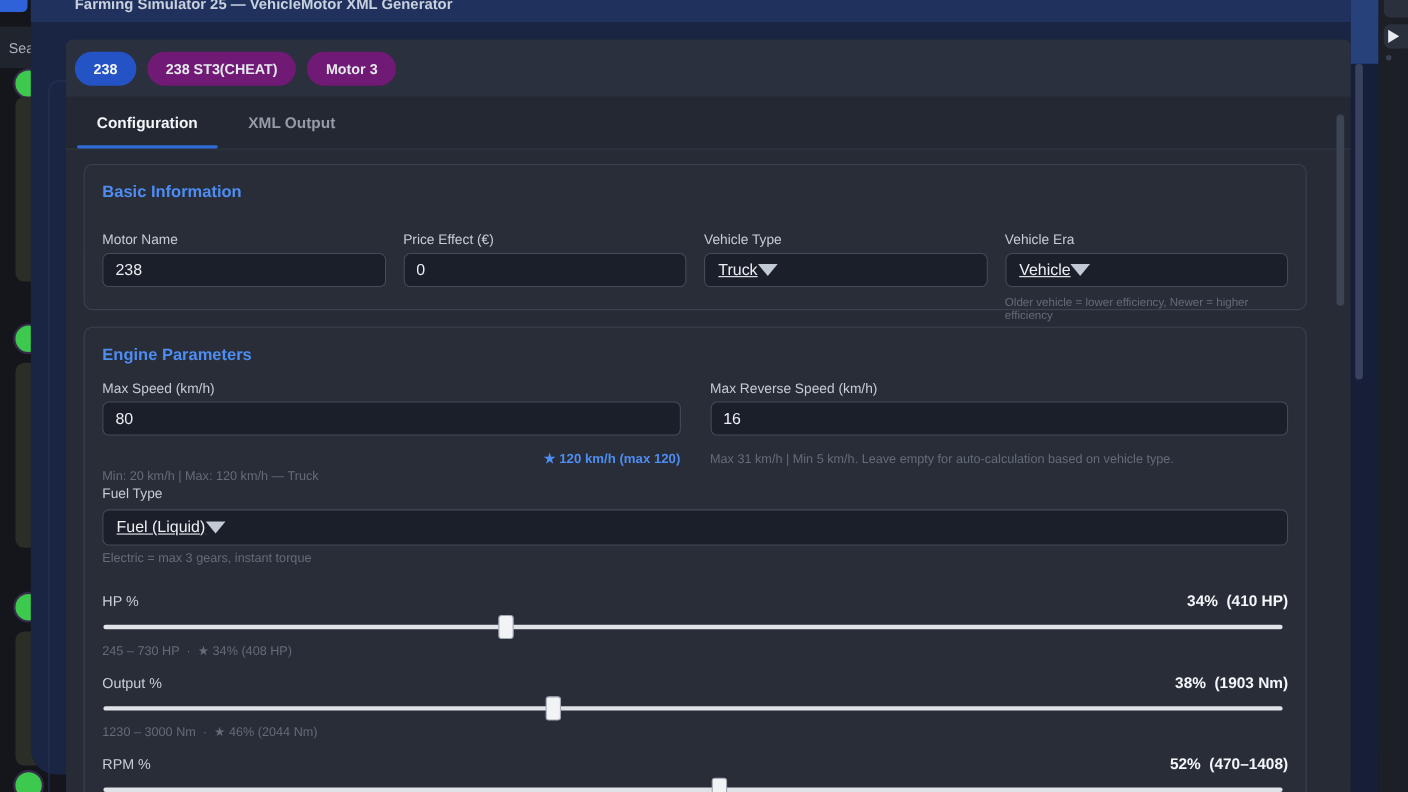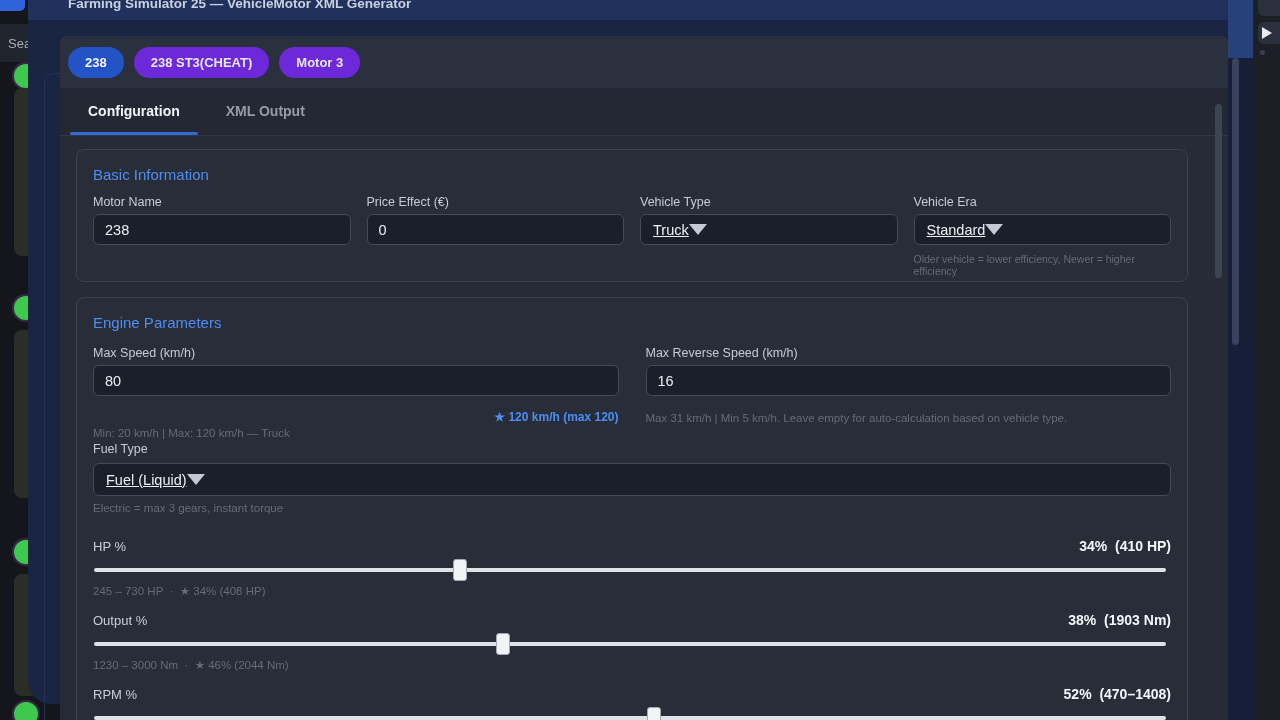--- a/index.html
+++ b/index.html
@@ -32,42 +32,42 @@
 
   
   .outer-scroll-strip { position:absolute; right:0; top:0; width:25px; height:720px; background:#161e38; }
   .outer-scroll-top-thumb { position:absolute; left:0; top:0; width:25px; height:58px; background:#27417a; }
   .outer-scroll-thin-thumb { position:absolute; left:4px; top:58px; width:7px; height:287px; background:#39425e; border-radius:4px; }
 
   
   .panel { position:absolute; left:32px; top:36px; width:1168px; height:700px; background:#262b36; border-radius:6px 6px 0 0; overflow:hidden; }
 
   .pills-row { position:absolute; left:0; top:0; width:100%; height:52px; background:#2a303d; display:flex; align-items:center; padding-left:8px; gap:10px; }
-  .pill { height:31px; line-height:31px; border-radius:16px; padding:0 17px; font-size:13px; font-weight:600; color:#e6e9ee; background:#6d28d9; cursor:default; }
+  .pill { height:31px; line-height:31px; border-radius:16px; padding:0 17px; font-size:13px; font-weight:600; color:#e6e9ee; background:#701a75; cursor:default; }
   .pill.active { background:#2353c4; color:#f4f6fa; }
 
   .view-tabs { position:absolute; left:0; top:52px; width:100%; height:48px; background:#232833; border-bottom:1px solid #313744; display:flex; }
   .view-tab { position:relative; margin-left:10px; padding:0 18px; line-height:47px; font-size:14px; font-weight:600; color:#959ca8; }
   .view-tab.active { color:#f3f5f8; font-weight:700; }
   .tab-underline { position:absolute; left:0; right:0; bottom:0; height:3px; background:#2e6bd4; border-radius:2px; }
 
   .content { position:absolute; left:0; top:100px; width:100%; height:620px; }
   .card { margin-left:16px; width:1112px; background:#282d38; border:1px solid #3a4150; border-radius:8px; padding:16px 16px 0 16px; }
   .card-basic { margin-top:13px; height:133px; }
   .card-engine { margin-top:15px; height:520px; }
-  .card-heading { font-size:15px; font-weight:normal; color:#4e8df2; }
+  .card-heading { font-size:15px; font-weight:bold; color:#4e8df2; }
 
   .field-label { font-size:12.5px; color:#c6cbd4; }
   .text-input { display:block; width:100%; height:31px; margin-top:5px; background:#1a1f29; border:1px solid #434a58; border-radius:6px;
     color:#eceef2; font-size:14.5px; padding:0 11px; font-family:inherit; outline:none; }
   .select { height:31px; margin-top:5px; background:#1a1f29; border:1px solid #434a58; border-radius:6px;
     display:flex; align-items:center; justify-content:flex-start; padding:0 12px; color:#eceef2; font-size:14.5px;text-decoration:underline; }
   .tri { width:0; height:0; border-left:9px solid transparent; border-right:9px solid transparent; border-top:11px solid #c2cad6; }
 
-  .grid4 { display:grid; grid-template-columns:repeat(4,1fr); column-gap:16px; margin-top:12px; }
+  .grid4 { display:grid; grid-template-columns:repeat(4,1fr); column-gap:16px; margin-top:28px; }
   .grid2 { display:grid; grid-template-columns:1fr 1fr; column-gap:27px; margin-top:15px; }
 
   .hint { font-size:11.5px; color:#646c79; }
   .hint-tiny { font-size:10.5px; color:#646c79; margin-top:8px; }
   .hint-blue { font-size:12px; font-weight:600; color:#4e8df2;text-align:right; }
 
   .mt3 { margin-top:3px; } .mt6 { margin-top:6px; } .mt7 { margin-top:7px; }
   .mt14 { margin-top:14px; } .mt16 { margin-top:16px; }
 
   .slider-block-first { margin-top:22px; }
@@ -149,21 +149,21 @@
             <div>
               <div class="field-label">Vehicle Type</div>
               <div class="select">
                 <span>Truck</span>
                 <span class="tri"></span>
               </div>
             </div>
             <div>
               <div class="field-label">Vehicle Era</div>
               <div class="select">
-                <span>Standard</span>
+                <span>Vehicle</span>
                 <span class="tri"></span>
               </div>
               <div class="hint-tiny">Older vehicle = lower efficiency, Newer = higher efficiency</div>
             </div>
           </div>
         </section>
 
         <section class="card card-engine">
           <div class="card-heading">Engine Parameters</div>
 

